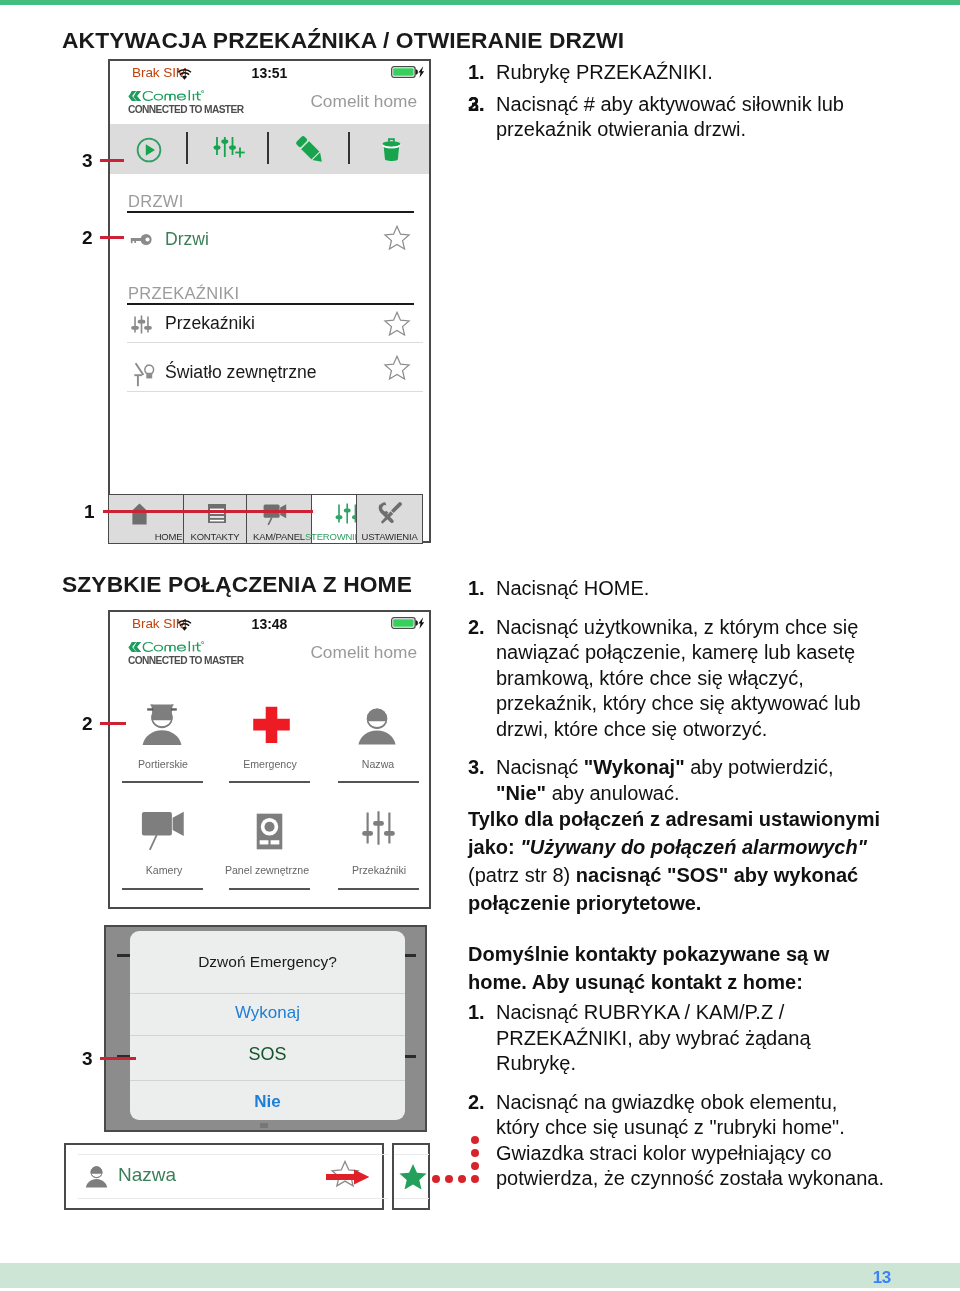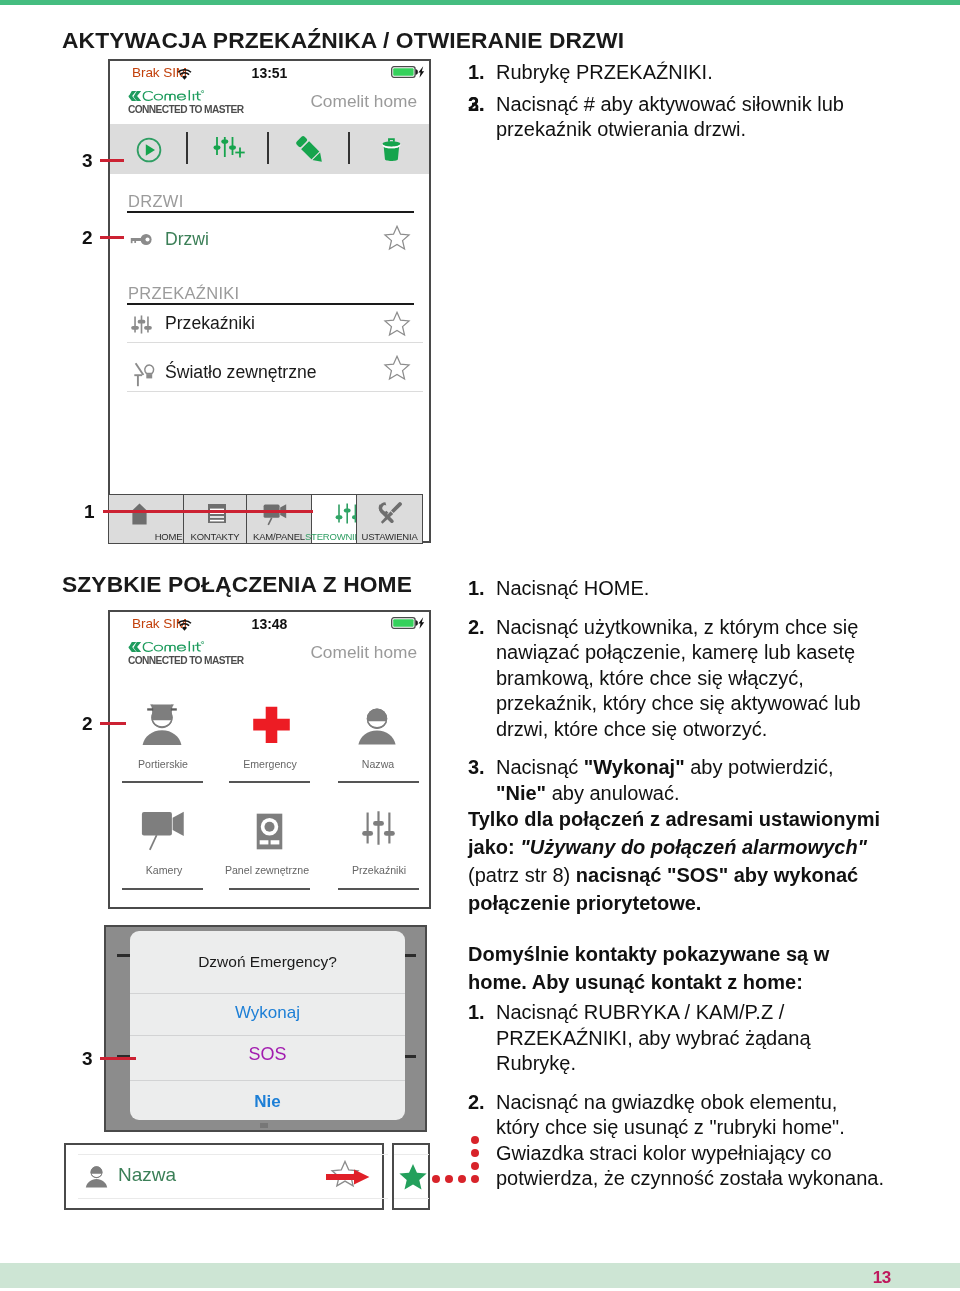--- a/index.html
+++ b/index.html
@@ -3,21 +3,21 @@
 <meta charset="utf-8">
 <style>
   html,body{margin:0;padding:0;}
   body{width:960px;height:1291px;background:#fff;
        font-family:"Liberation Sans",sans-serif;position:relative;overflow:hidden;
        -webkit-font-smoothing:antialiased;}
   .abs{position:absolute;}
 
   .topbar{left:0;top:0;width:960px;height:5px;background:#45bd80;}
   .footerband{left:0;top:1263px;width:960px;height:25px;background:#cde5d4;}
-  .pagenum{right:69px;top:1268px;font-size:17px;font-weight:bold;color:#be185d;letter-spacing:-0.3px;}
+  .pagenum{right:69px;top:1268px;font-size:17px;font-weight:bold;color:#3b82f6;letter-spacing:-0.3px;}
 
   .sectitle{font-size:22.8px;font-weight:bold;color:#1a1a1a;white-space:nowrap;letter-spacing:0.1px;}
 
   
   .phone{border:2px solid #4a4a4a;background:#fff;box-sizing:border-box;}
 
   
   .statusbar{position:relative;height:25px;}
   .sb-left{position:absolute;left:6px;top:4px;font-size:13.6px;font-weight:normal;color:#c2410c;letter-spacing:-0.1px;margin-left:16px;}
   .sb-time{position:absolute;left:0;right:0;top:4px;text-align:center;font-size:14px;font-weight:bold;color:#111;}
@@ -447,21 +447,21 @@
   <div class="abs" style="left:11px;top:128px;width:14px;height:2.5px;background:#2b2b2b;"></div>
   <div class="abs" style="left:296px;top:27px;width:14px;height:2.5px;background:#2b2b2b;"></div>
   <div class="abs" style="left:296px;top:128px;width:14px;height:2.5px;background:#2b2b2b;"></div>
   <div class="abs" style="left:154px;top:196px;width:8px;height:5px;background:#777;"></div>
 
   <div class="dlg" style="left:24px;top:4px;width:275px;height:189px;">
     <div class="dlgrow" style="top:22px;font-size:15.5px;color:#1a1a1a;">Dzwoń Emergency?</div>
     <div class="dlgsep" style="left:0;top:62px;width:275px;"></div>
     <div class="dlgrow" style="top:72px;font-size:17px;color:#1d7fd6;">Wykonaj</div>
     <div class="dlgsep" style="left:0;top:104px;width:275px;"></div>
-    <div class="dlgrow" style="top:113px;font-size:18px;color:#a21caf;">SOS</div>
+    <div class="dlgrow" style="top:113px;font-size:18px;color:#14532d;">SOS</div>
     <div class="dlgsep" style="left:0;top:149px;width:275px;"></div>
     <div class="dlgrow" style="top:161px;font-size:17px;font-weight:bold;color:#1d7fd6;">Nie</div>
   </div>
 </div>
 
 <div class="cnum" style="left:82px;top:1048px;">3</div>
 <div class="cline" style="left:100px;top:1057px;width:36px;"></div>
 
 <div class="namebox" style="left:64px;top:1143px;width:320px;height:67px;">
   <div class="nbline" style="left:12px;top:9px;width:310px;background:#eaeaea;"></div>

